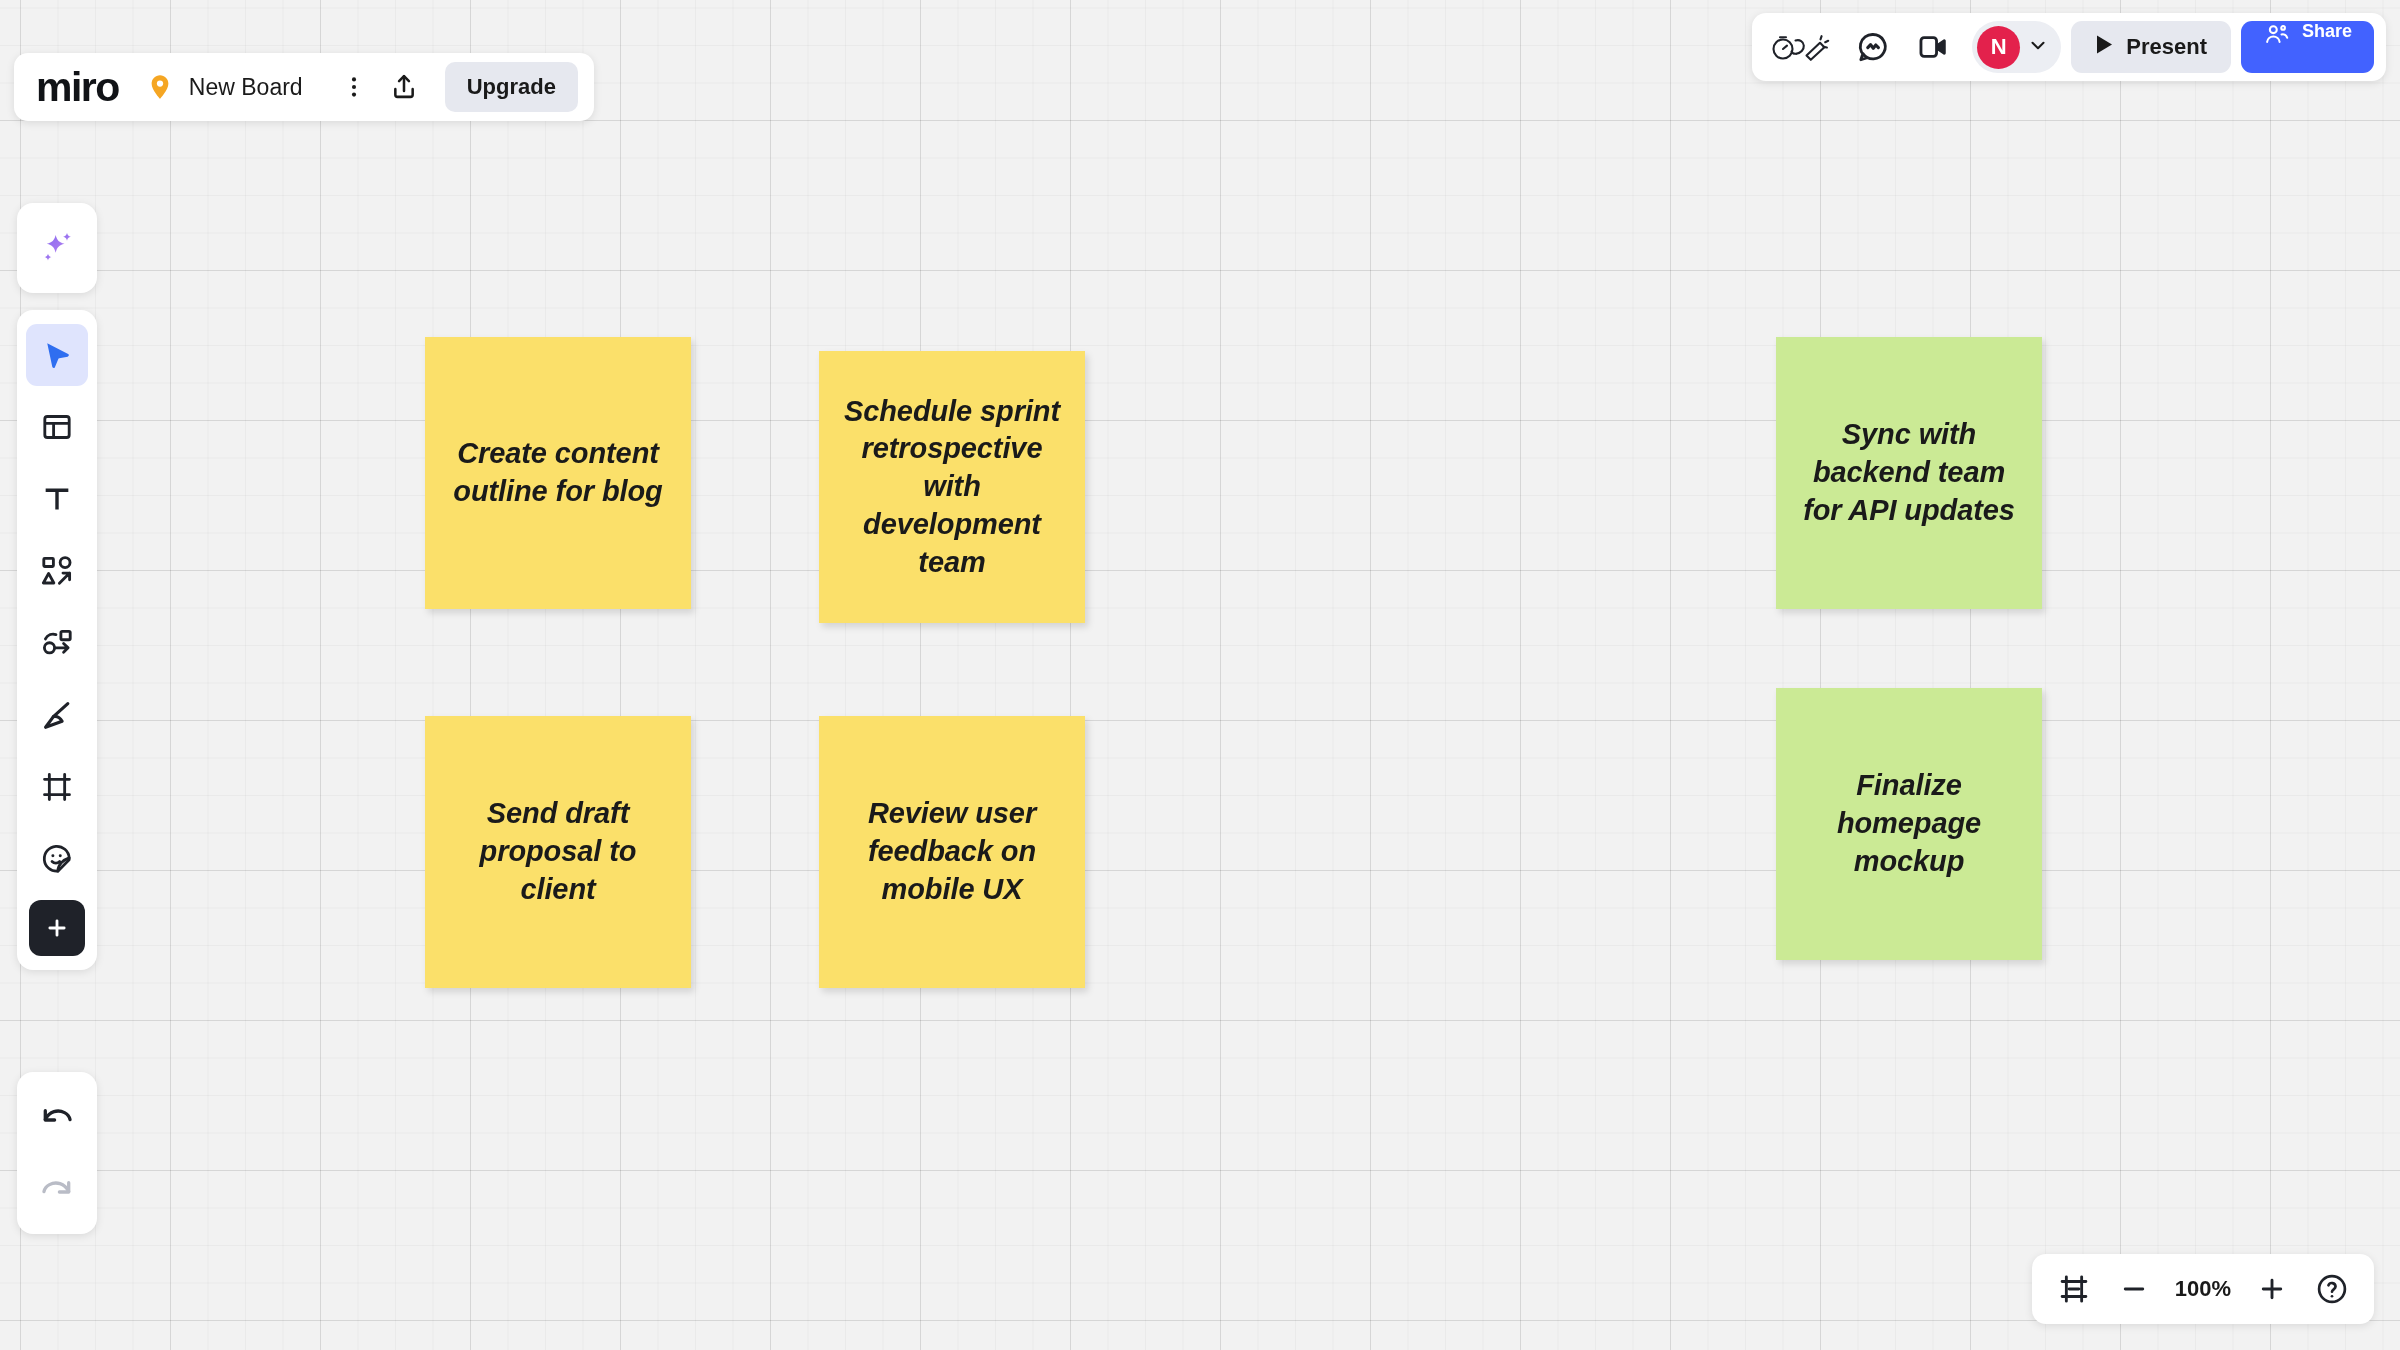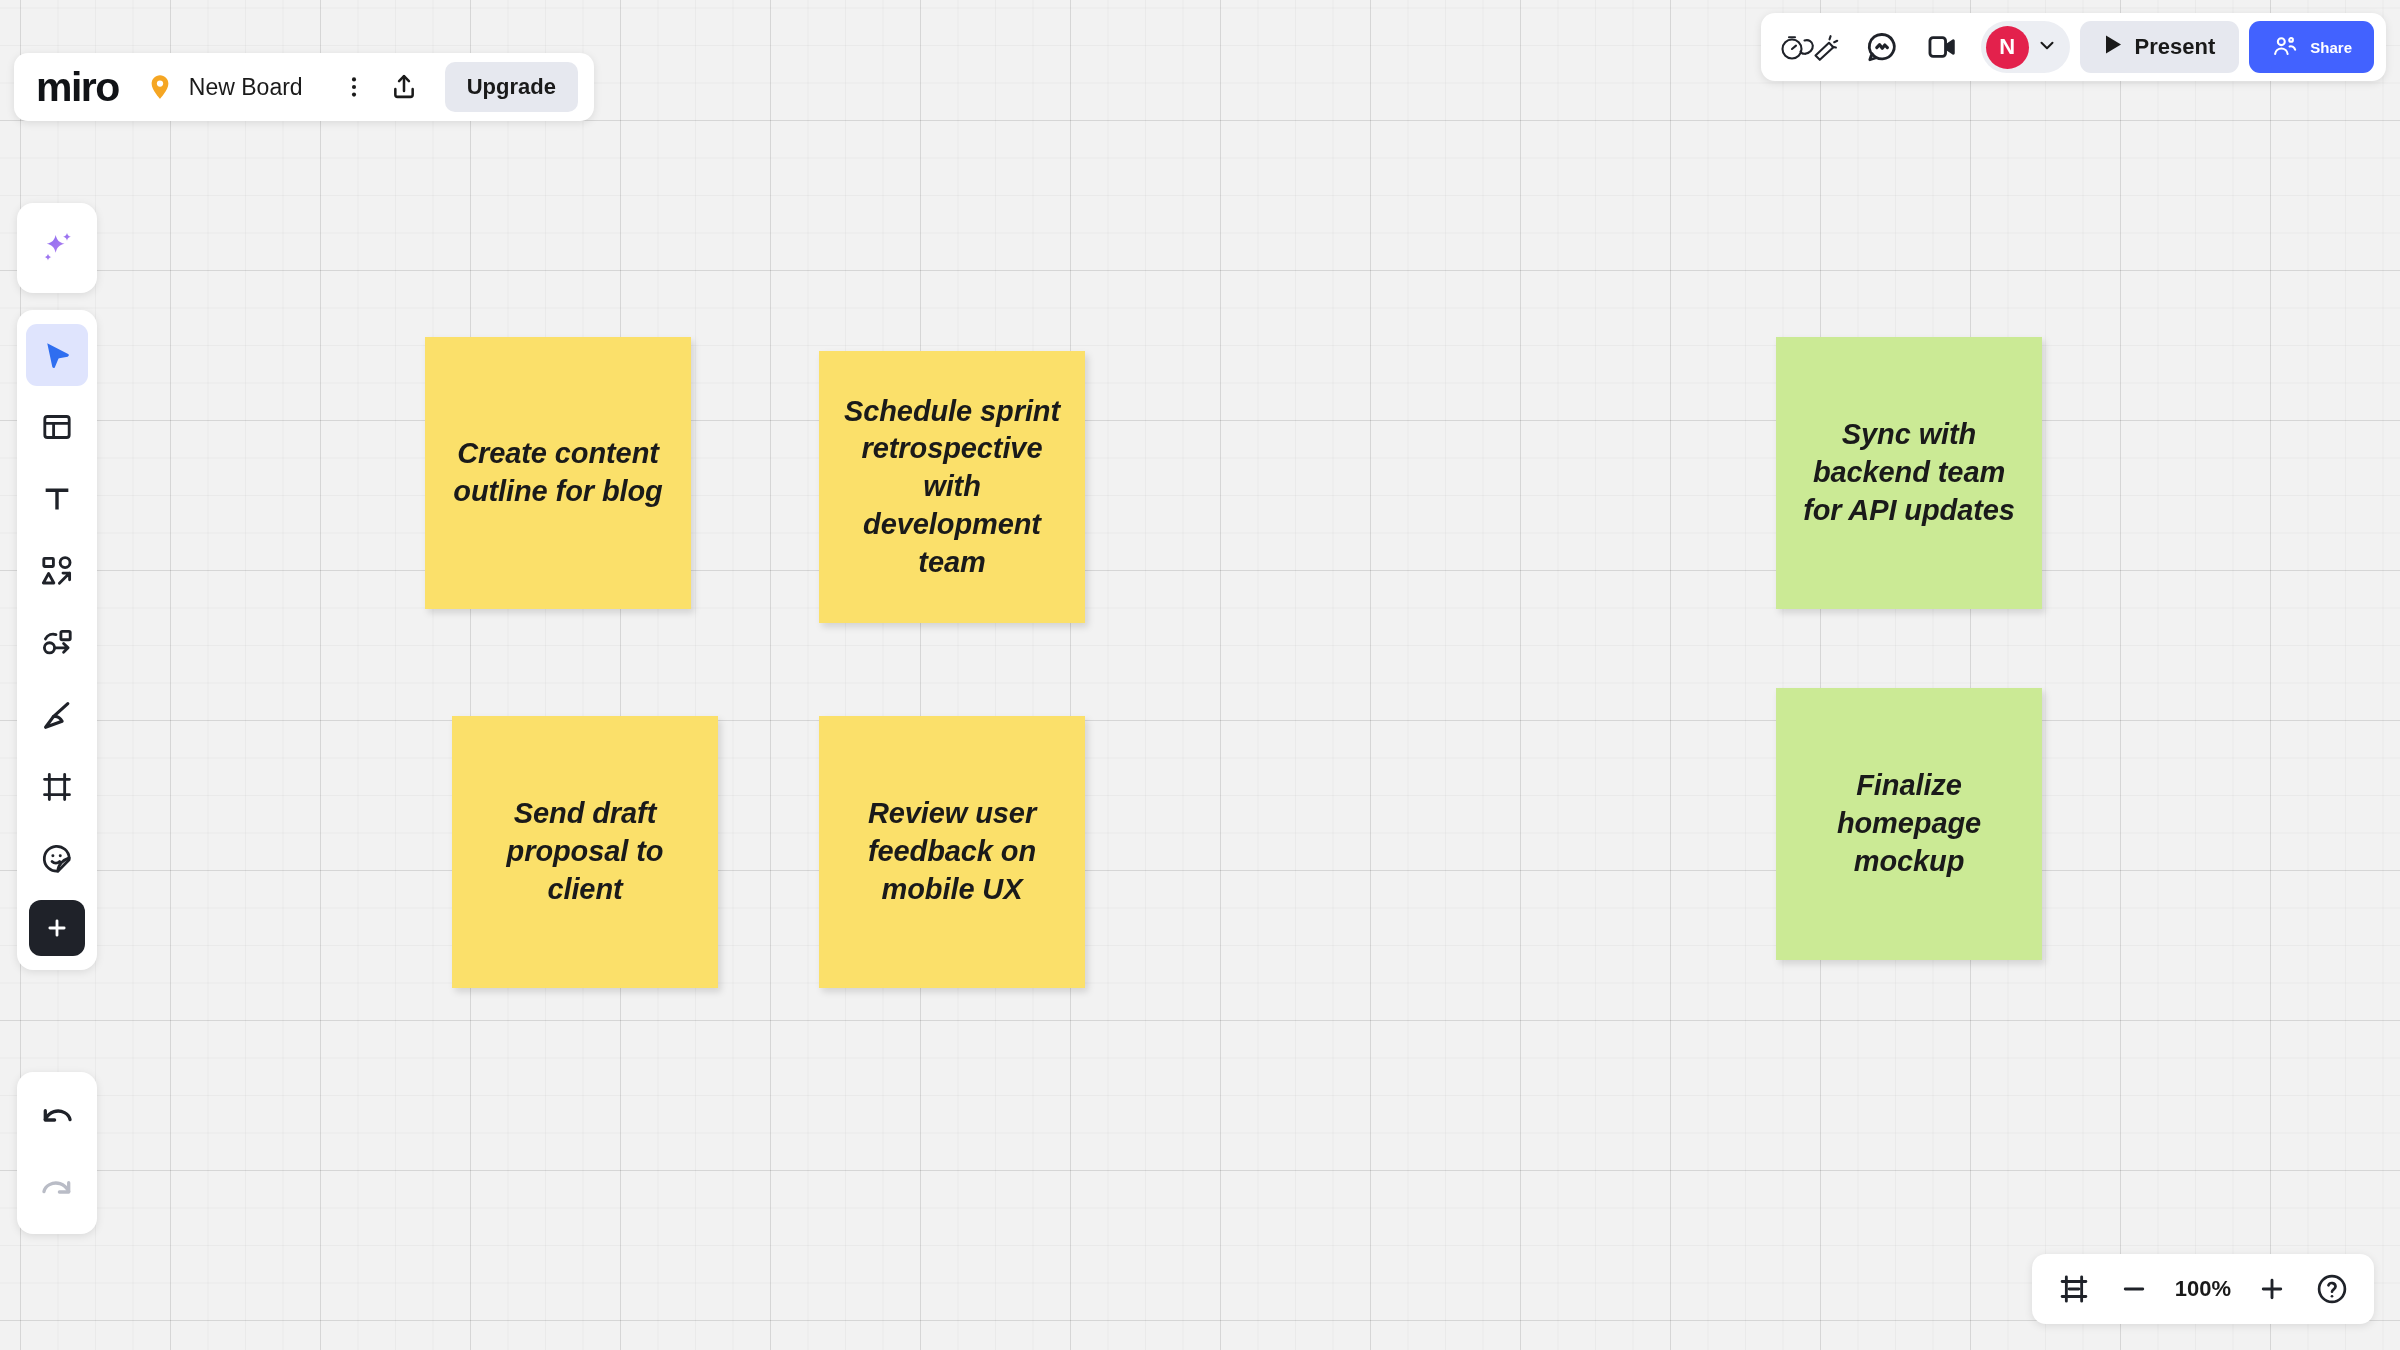--- a/index.html
+++ b/index.html
@@ -135,28 +135,28 @@
     padding: 0 24px;
     font-family: "Liberation Sans", sans-serif;
     font-size: 22px;
     font-weight: 600;
     color: #1a1a1a;
     cursor: pointer;
     white-space: nowrap;
     text-align: right;
   }
   #share-button {
-    display: flex; align-items: center; gap: 11px;
+    display: flex; align-items: flex-start; gap: 11px;
     background: #4262ff;
     border: none;
     border-radius: 11px;
     height: 52px;
     padding: 0 22px;
     font-family: "Liberation Sans", sans-serif;
-    font-size: 15px;
+    font-size: 18px;
     font-weight: 700;
     color: #ffffff;
     cursor: pointer;
     white-space: nowrap;
   }
 
   
   .tool-panel {
     position: absolute;
     left: 17px;
@@ -215,21 +215,21 @@
   <div id="sticky-layer">
       <div class="sticky" style="left: 425px; top: 337px; width: 266px; height: 272px; background: rgb(251, 224, 106); font-size: 29px;">
         <span>Create content outline for blog</span>
       </div>
       <div class="sticky" style="left: 819px; top: 351px; width: 266px; height: 272px; background: rgb(251, 224, 106); font-size: 29px;">
         <span>Schedule sprint retrospective with development team</span>
       </div>
       <div class="sticky" style="left: 1776px; top: 337px; width: 266px; height: 272px; background: rgb(203, 234, 149); font-size: 29px;">
         <span>Sync with backend team for API updates</span>
       </div>
-      <div class="sticky" style="left: 425px; top: 716px; width: 266px; height: 272px; background: rgb(251, 224, 106); font-size: 29px; margin-left: 27px;">
+      <div class="sticky" style="left: 425px; top: 716px; width: 266px; height: 272px; background: rgb(251, 224, 106); font-size: 29px;">
         <span>Send draft proposal to client</span>
       </div>
       <div class="sticky" style="left: 819px; top: 716px; width: 266px; height: 272px; background: rgb(251, 224, 106); font-size: 29px;">
         <span>Review user feedback on mobile UX</span>
       </div>
       <div class="sticky" style="left: 1776px; top: 688px; width: 266px; height: 272px; background: rgb(203, 234, 149); font-size: 29px;">
         <span>Finalize homepage mockup</span>
       </div>
     </div>
 </div>

